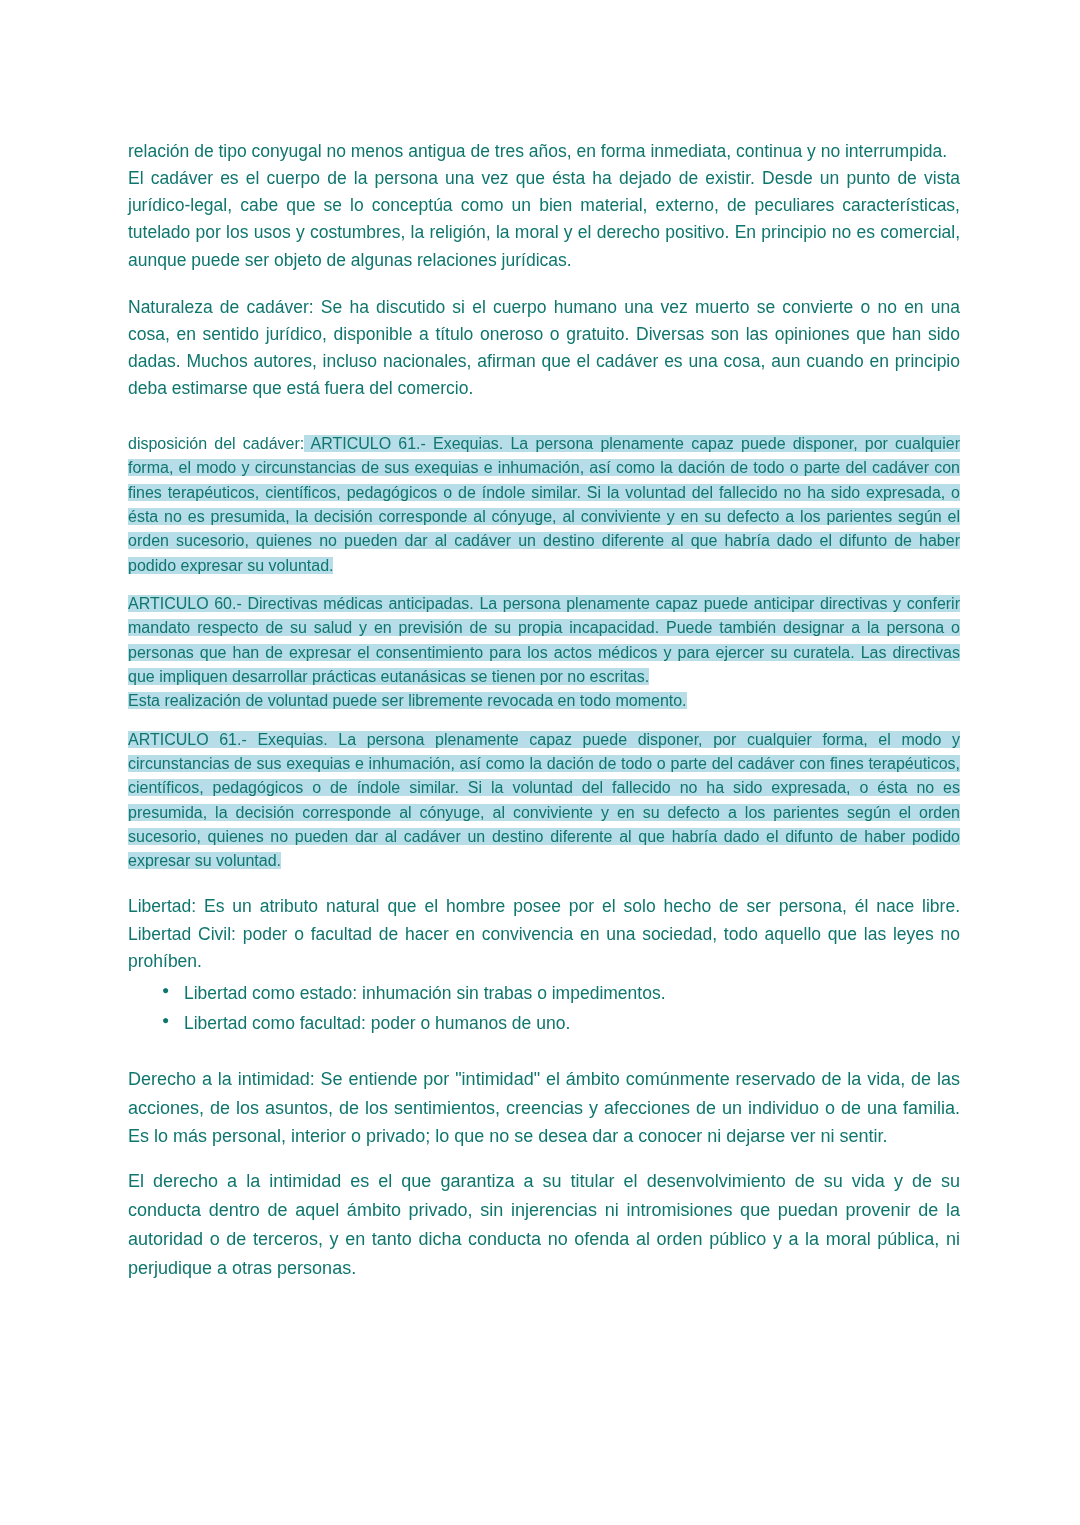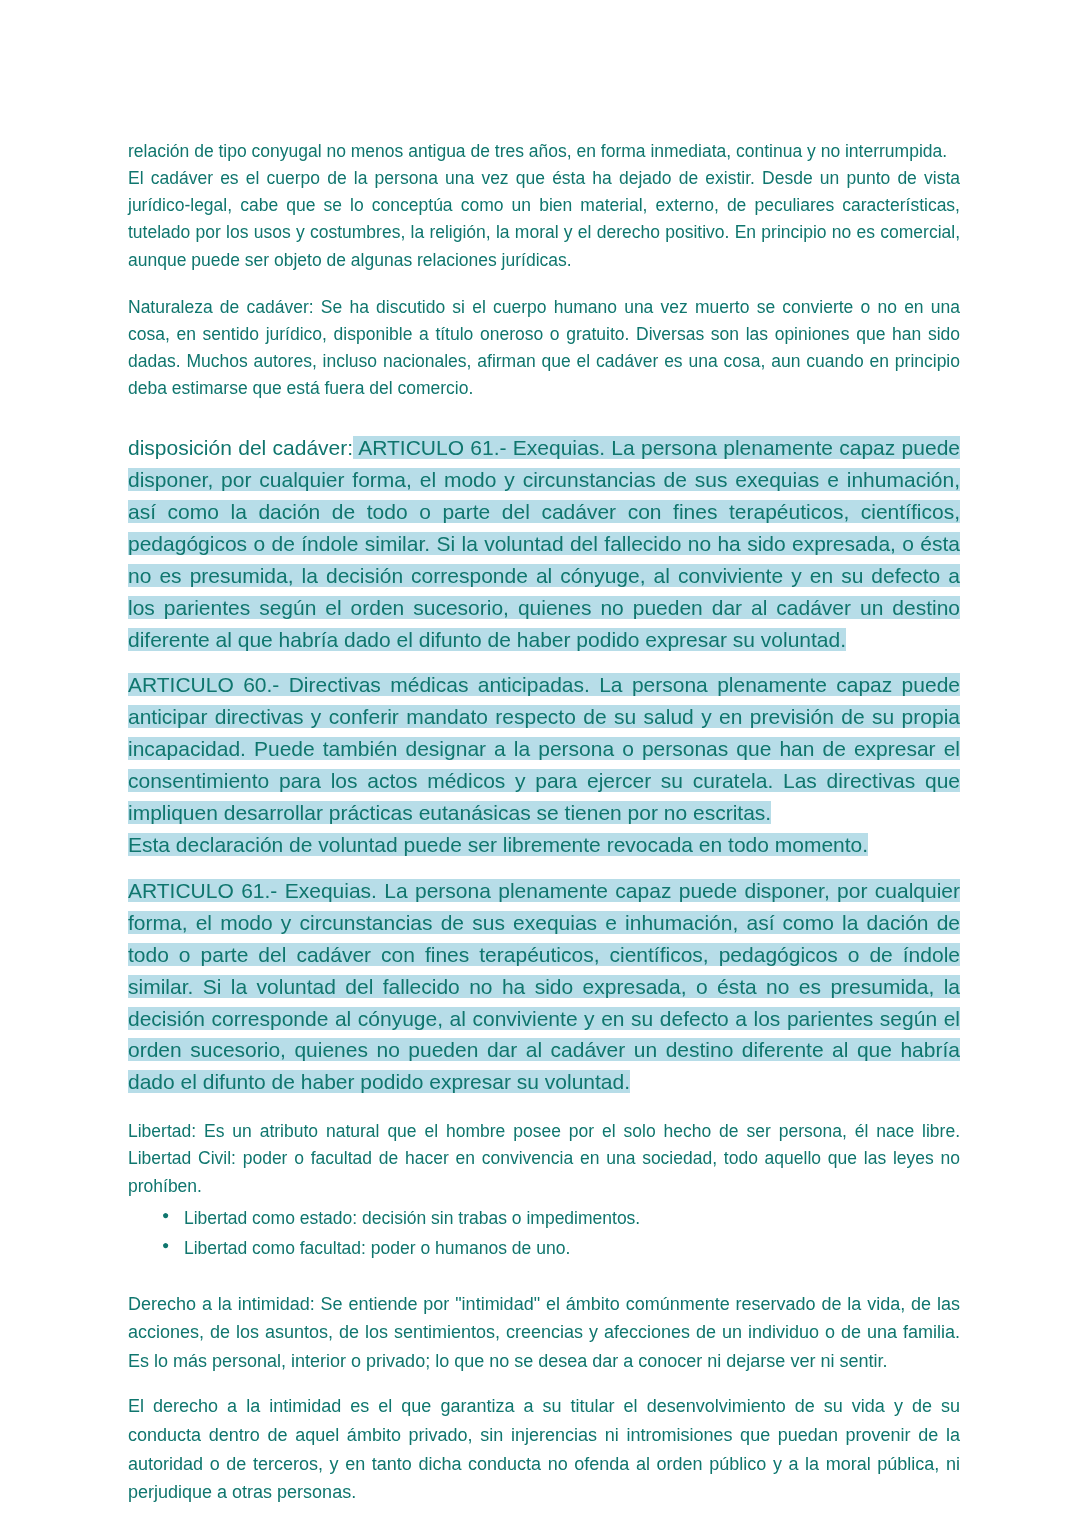--- a/index.html
+++ b/index.html
@@ -30,21 +30,21 @@
   .tight {
     margin-bottom: 0;
   }
   .hl-span {
     background: #b7dde8;
   }
   b, .b {
     font-weight: normal;
   }
   .small {
-    font-size: 21px;
+    font-size: 16px;
     line-height: 1.52;
   }
   ul {
     margin: 4px 0 0 0;
     padding-left: 56px;
     list-style: none;
   }
   li {
     font-size: 17.5px;
     line-height: 1.6;
@@ -78,32 +78,32 @@
 
   <p class="block"><b>Naturaleza de cadáver:</b><span> Se ha discutido si el cuerpo humano una vez muerto se convierte o no en una cosa, en sentido jurídico, disponible a título oneroso o gratuito. Diversas son las opiniones que han sido dadas. Muchos autores, incluso nacionales, afirman que el cadáver es una cosa, aun cuando en principio deba estimarse que está fuera del comercio.</span></p>
 
   <div class="spacer-sm"></div>
 
   <p class="small"><b>disposición del cadáver:</b><span class="hl-span"> ARTICULO 61.- Exequias. La persona plenamente capaz puede disponer, por cualquier forma, el modo y circunstancias de sus exequias e inhumación, así como la dación de todo o parte del cadáver con fines terapéuticos, científicos, pedagógicos o de índole similar. Si la voluntad del fallecido no ha sido expresada, o ésta no es presumida, la decisión corresponde al cónyuge, al conviviente y en su defecto a los parientes según el orden sucesorio, quienes no pueden dar al cadáver un destino diferente al que habría dado el difunto de haber podido expresar su voluntad.</span></p>
 
   <div class="spacer-sm"></div>
 
   <p class="small"><span class="hl-span">ARTICULO 60.- </span><b class="hl-span">Directivas médicas anticipadas.</b><span class="hl-span"> La persona plenamente capaz puede anticipar directivas y conferir mandato respecto de su salud y en previsión de su propia incapacidad. Puede también designar a la persona o personas que han de expresar el consentimiento para los actos médicos y para ejercer su curatela. Las directivas que impliquen desarrollar prácticas eutanásicas se tienen por no escritas.</span></p>
-  <p class="small"><span class="hl-span">Esta declaración de voluntad puede ser libremente revocada en todo momento.</span></p>
+  <p class="small"><span class="hl-span">Esta realización de voluntad puede ser libremente revocada en todo momento.</span></p>
 
   <div class="spacer-sm"></div>
 
   <p class="small"><span class="hl-span">ARTICULO 61.- </span><b class="hl-span">Exequias.</b><span class="hl-span"> La persona plenamente capaz puede disponer, por cualquier forma, el modo y circunstancias de sus exequias e inhumación, así como la dación de todo o parte del cadáver con fines terapéuticos, científicos, pedagógicos o de índole similar. Si la voluntad del fallecido no ha sido expresada, o ésta no es presumida, la decisión corresponde al cónyuge, al conviviente y en su defecto a los parientes según el orden sucesorio, quienes no pueden dar al cadáver un destino diferente al que habría dado el difunto de haber podido expresar su voluntad.</span></p>
 
   <div class="spacer-md"></div>
 
   <p><b>Libertad</b><span>: Es un atributo natural que el hombre posee por el solo hecho de ser persona, él nace libre. </span><b>Libertad Civil</b><span>: poder o facultad de hacer en convivencia en una sociedad, todo aquello que las leyes no prohíben.</span></p>
 
   <ul>
-    <li><b>Libertad como estado:</b><span> decisión sin trabas o impedimentos.</span></li>
+    <li><b>Libertad como estado:</b><span> inhumación sin trabas o impedimentos.</span></li>
     <li><b>Libertad como facultad:</b><span> poder o humanos de uno.</span></li>
   </ul>
 
   <div class="spacer-lg"></div>
 
   <p class="lead-big block"><b>Derecho a la intimidad:</b><span> Se entiende por "intimidad" el ámbito comúnmente reservado de la vida, de las acciones, de los asuntos, de los sentimientos, creencias y afecciones de un individuo o de una familia. Es lo más personal, interior o privado; lo que no se desea dar a conocer ni dejarse ver ni sentir.</span></p>
 
   <p class="lead-big block">El derecho a la intimidad es el que garantiza a su titular el desenvolvimiento de su vida y de su conducta dentro de aquel ámbito privado, sin injerencias ni intromisiones que puedan provenir de la autoridad o de terceros, y en tanto dicha conducta no ofenda al orden público y a la moral pública, ni perjudique a otras personas.</p>
 
 

